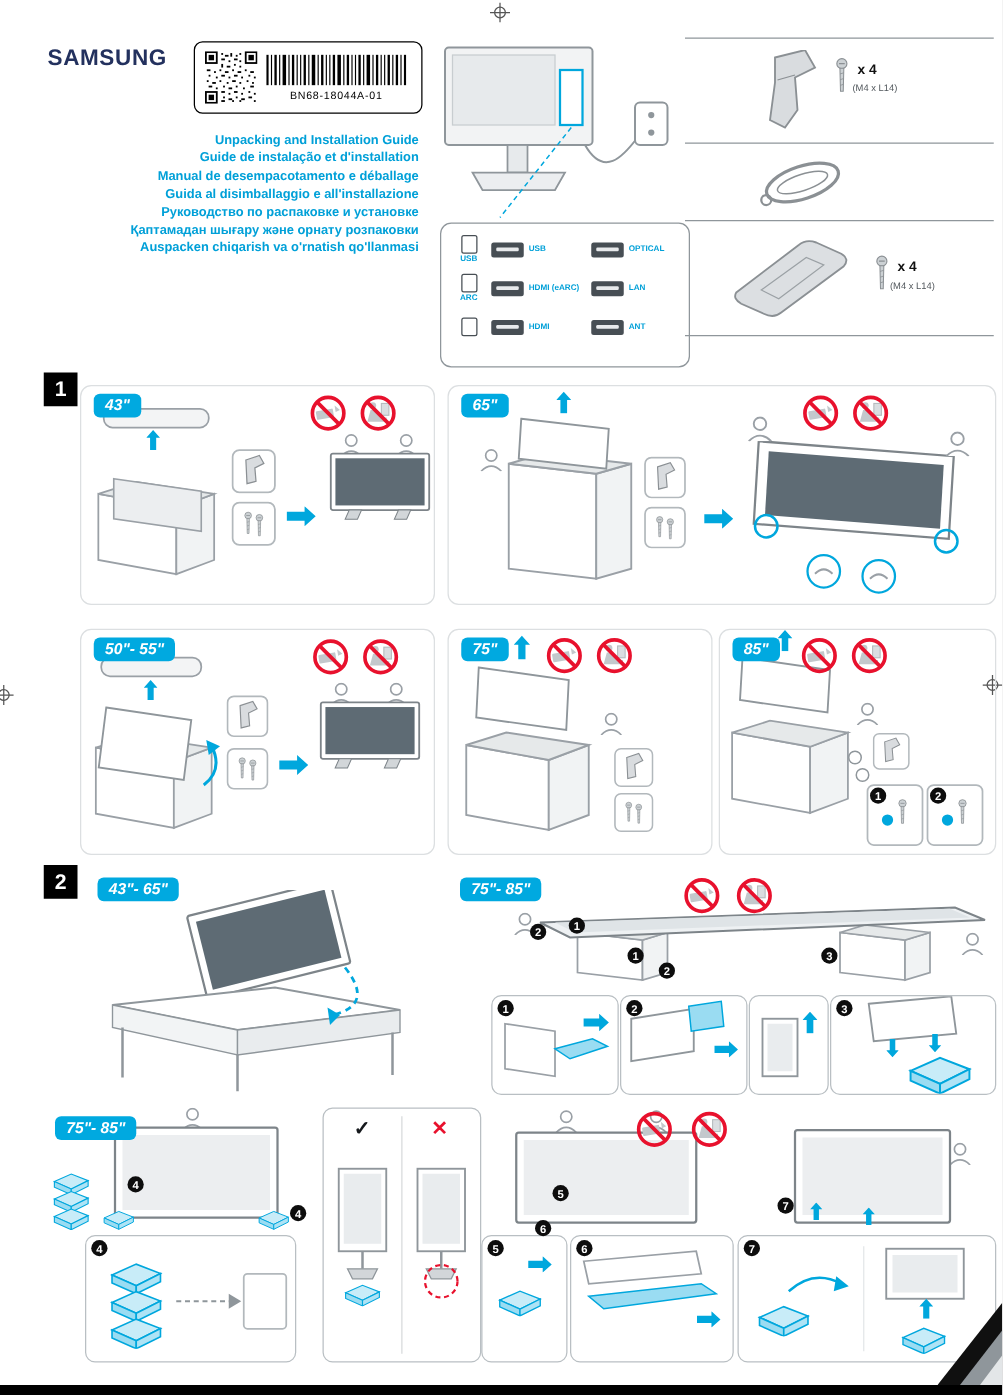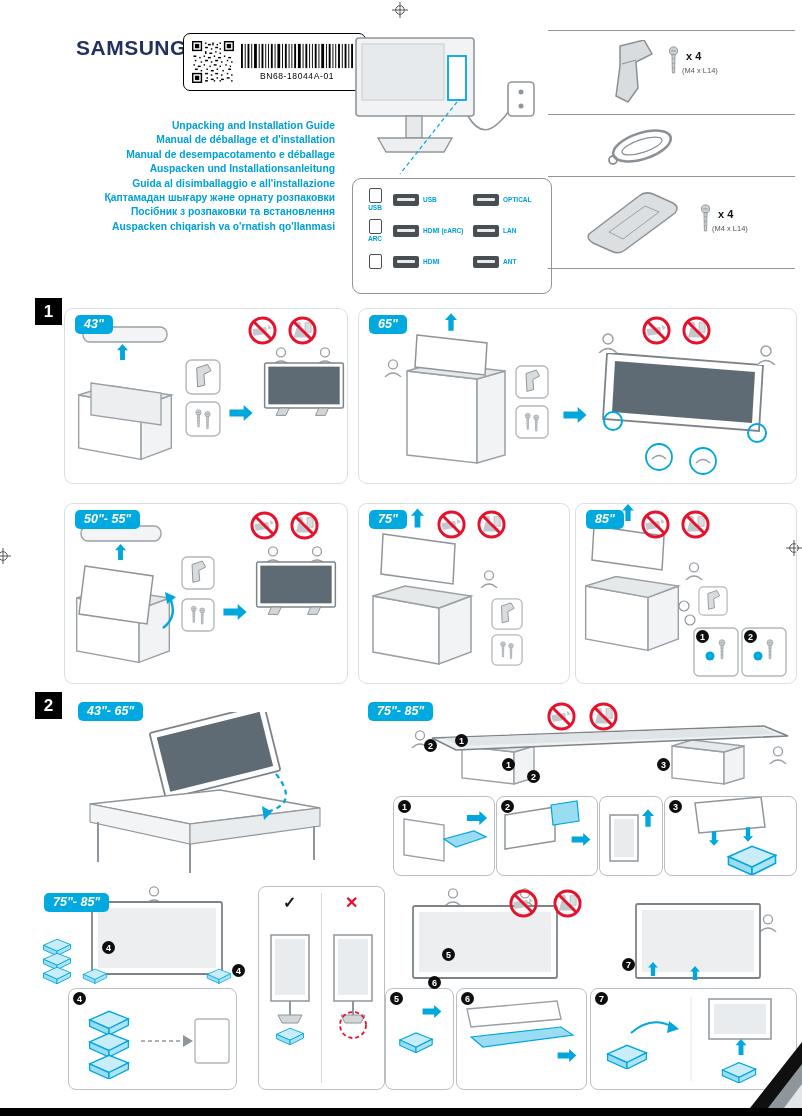--- a/index.html
+++ b/index.html
@@ -1,23 +1,23 @@
 <!DOCTYPE html>
 <html><head>
 <meta charset="utf-8">
 <style>
   html,body{margin:0;padding:0;background:#e9e9e9;}
   .page{position:relative;width:802px;height:1116px;background:#ffffff;overflow:hidden;
         font-family:"Liberation Sans", sans-serif;color:#1d2430;}
   .abs{position:absolute;}
-  .logo{font-weight:800;font-size:21px;letter-spacing:.5px;color:#23315e;margin-left:38px;}
-  .labelbox{border:1.6px solid #000;border-radius:7px;display:flex;align-items:center;gap:7px;padding:6px 8px;background:#fff;margin-left:28px;}
+  .logo{font-weight:800;font-size:18px;letter-spacing:.5px;color:#23315e;}
+  .labelbox{border:1.6px solid #000;border-radius:7px;display:flex;align-items:center;gap:7px;padding:6px 8px;background:#fff;}
   .codecol{display:flex;flex-direction:column;align-items:center;gap:2px;}
   .codetxt{font-size:8.5px;letter-spacing:.6px;color:#000;}
-  .titles{text-align:right;color:#00a0d8;font-weight:700;font-size:10.3px;line-height:14.4px;margin-top:13px;}
+  .titles{text-align:right;color:#00a0d8;font-weight:700;font-size:10.3px;line-height:14.4px;}
   .hline{position:absolute;height:0;border-top:1px solid #8f969b;}
   .qty{font-size:11px;font-weight:700;color:#111;}
   .spec{font-size:7.5px;color:#50565b;}
   .secnum{position:absolute;width:27px;height:27px;background:#000;color:#fff;font-size:17px;font-weight:700;
           display:flex;align-items:center;justify-content:center;}
   .frame{position:absolute;border:1px solid #dcdfe1;border-radius:9px;}
   .stepbox{position:absolute;border:1.3px solid #b9bfc3;border-radius:8px;background:#fff;}
   .badge{position:absolute;background:#00a9e0;color:#fff;font-weight:700;font-style:italic;font-size:12.5px;
          padding:2px 9px 3px;border-radius:5px;white-space:nowrap;z-index:6;}
   .noic{position:absolute;width:31px;height:31px;z-index:5;}
@@ -239,26 +239,25 @@
           <rect x="115" width="1" height="26"></rect>
             <rect x="118" width="2" height="26"></rect>
         </g>
       </svg>
       <div class="codetxt">BN68-18044A-01</div>
     </div>
   </div>
 
   <div class="abs titles" style="left:60px;top:106px;width:275px">
     <div>Unpacking and Installation Guide</div>
-    <div>Manual de déballage et d'installation</div>
+    <div>Guide de instalação et d'installation</div>
     <div>Manual de desempacotamento e déballage</div>
-    <div>Auspacken und Installationsanleitung</div>
     <div>Guida al disimballaggio e all'installazione</div>
+    <div>Руководство по распаковке и установке</div>
     <div>Қаптамадан шығару және орнату розпаковки</div>
-    <div>Посібник з розпаковки та встановлення</div>
     <div>Auspacken chiqarish va o'rnatish qo'llanmasi</div>
   </div>
 
   <svg class="abs" style="left:348px;top:30px" width="200" height="145" viewBox="0 0 200 145">
     <rect x="8" y="8" width="118" height="78" rx="3" fill="#f2f3f4" stroke="#8f969b" stroke-width="1.6"></rect>
     <rect x="14" y="14" width="82" height="56" fill="#e7eaec" stroke="#c8cdd0" stroke-width="1"></rect>
     <rect x="100" y="26" width="18" height="44" fill="#fff" stroke="#00a7dd" stroke-width="1.8"></rect>
     <rect x="58" y="86" width="16" height="22" fill="#e7eaec" stroke="#8f969b" stroke-width="1.4"></rect>
     <polygon points="30,108 104,108 96,122 38,122" fill="#eceef0" stroke="#8f969b" stroke-width="1.4"></polygon>
     <path d="M120,86 C135,112 150,96 162,80" fill="none" stroke="#8f969b" stroke-width="1.6"></path>

